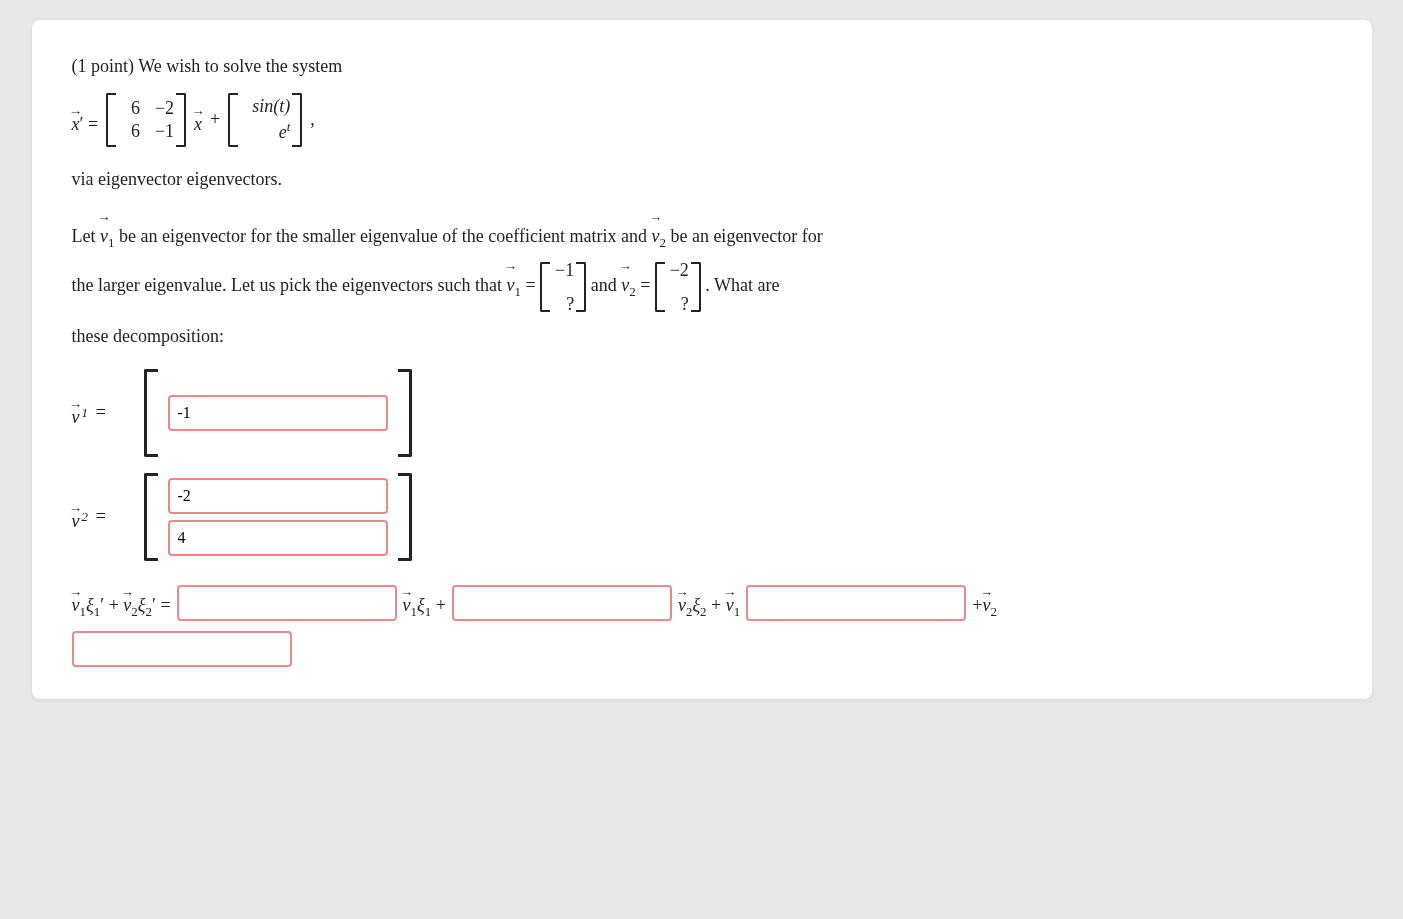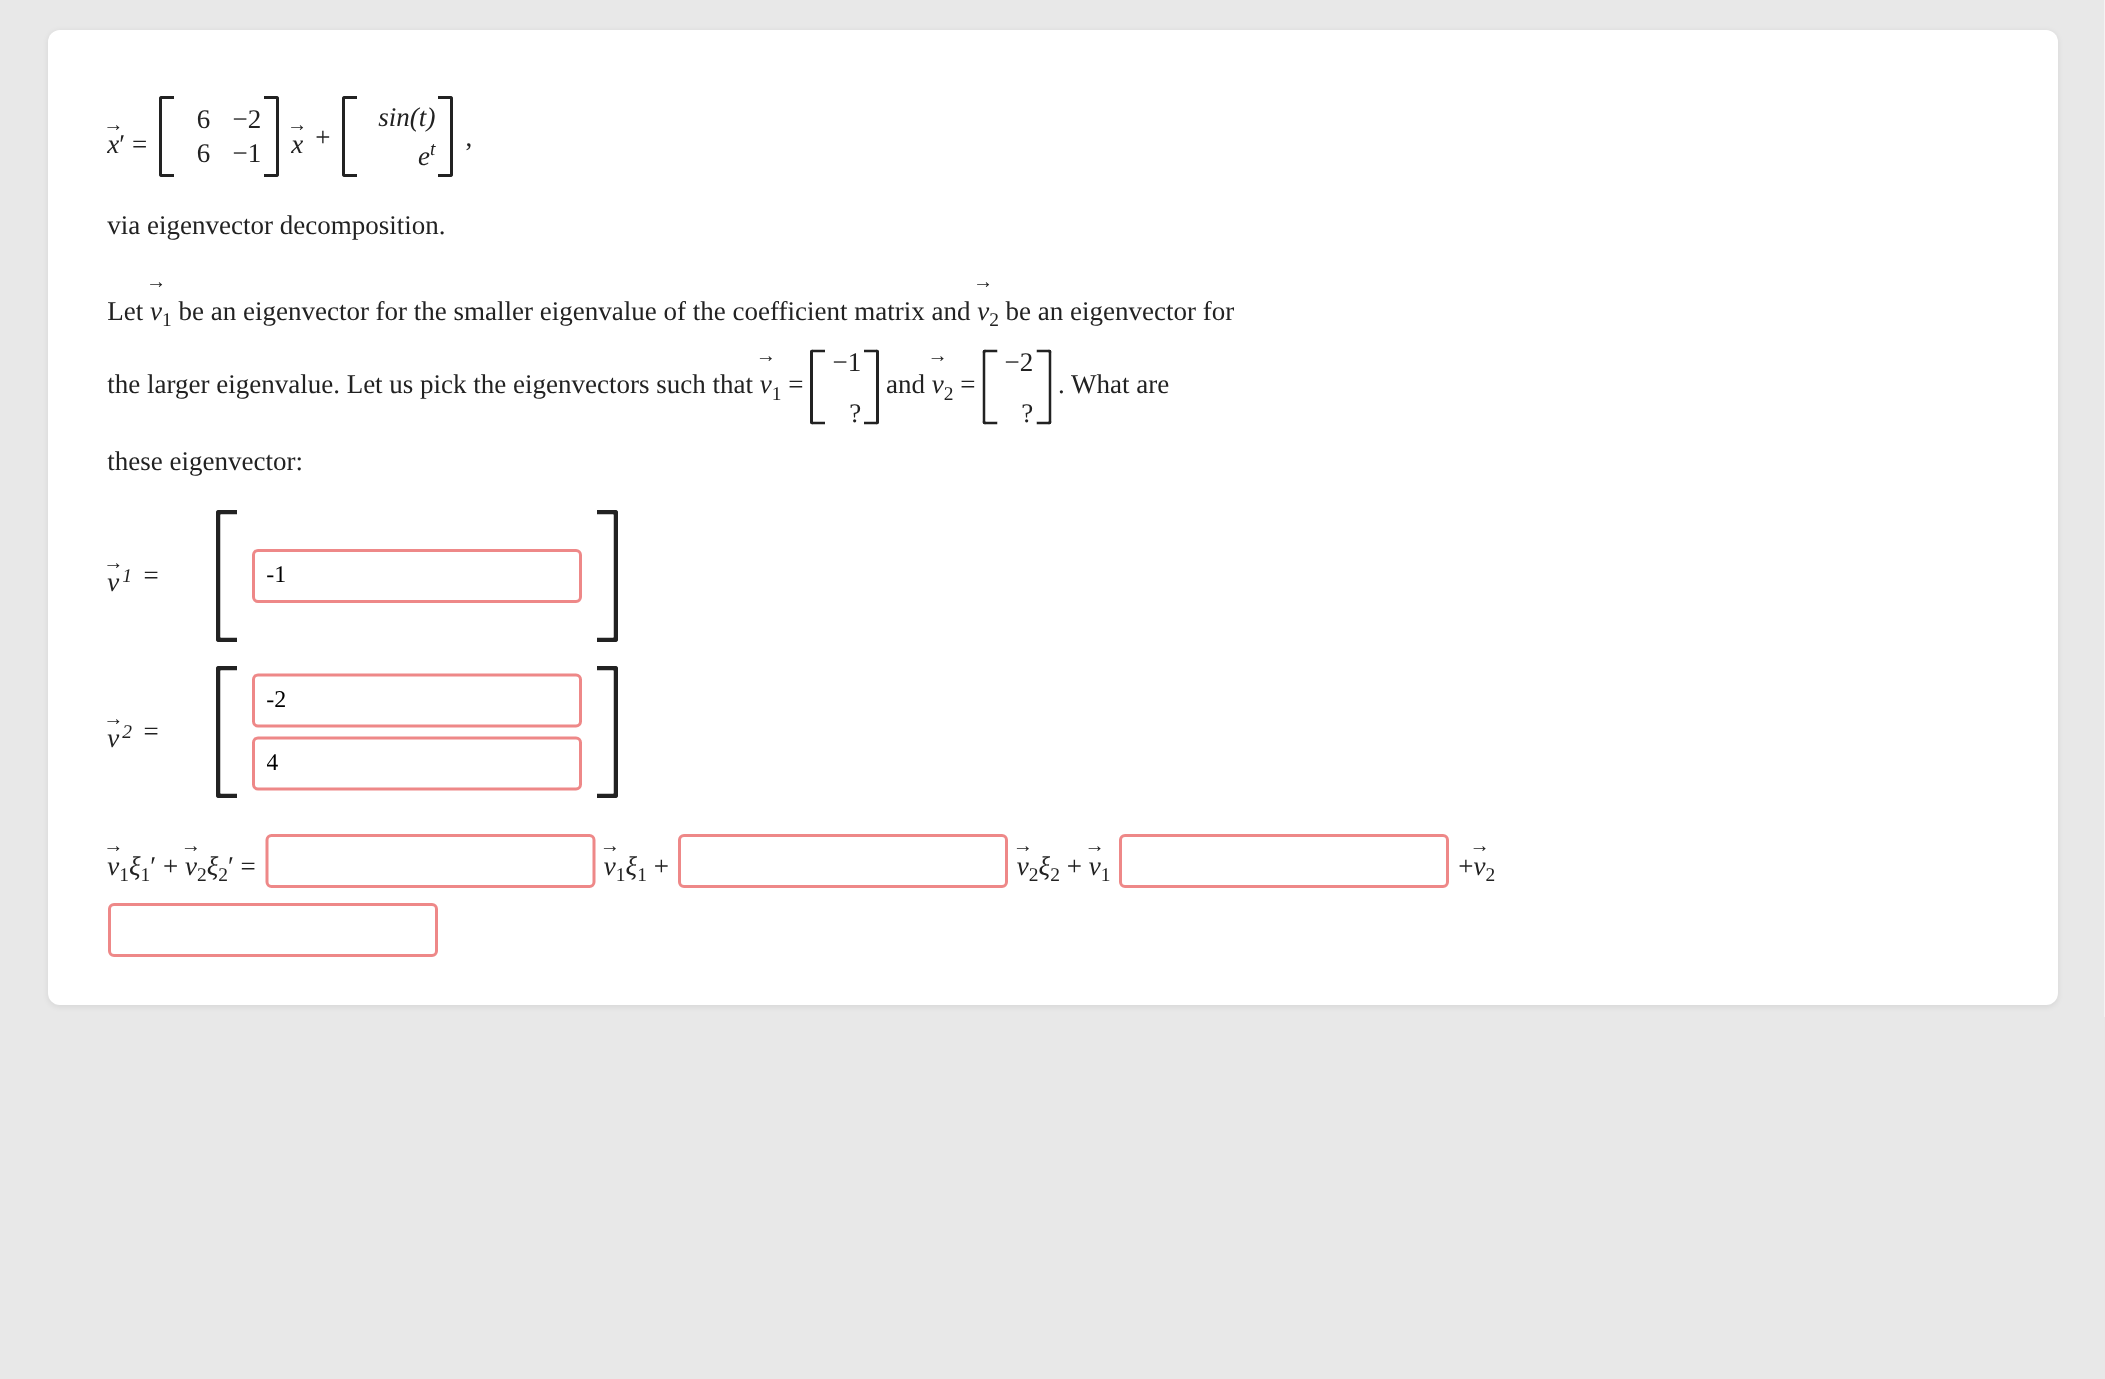--- a/index.html
+++ b/index.html
@@ -177,20 +177,23 @@
     .inline-mat-cell {
       min-width: 22px;
       text-align: right;
     }
   </style>
 </head>
 <body>
 
 <div class="card">
 
+  <div class="section text-line">
+    <span>(1 point) We wish to solve the system</span>
+  </div>
 
   <div class="system-line section">
 
     <span>
       <span class="with-arrow">
         <span class="arrow-char">→</span><i>x</i>
       </span><span>′ =</span>
     </span>
 
     <span class="inline-mat">
@@ -226,21 +229,21 @@
           <span class="inline-mat-cell" style="min-width:50px; font-style:italic;"><i>e</i><sup><i>t</i></sup></span>
         </span>
       </span>
       <span class="small-bracket-r" style="min-height:54px;"></span>
     </span>
 
     <span>,</span>
   </div>
 
   <div class="text-line">
-    <span>via eigenvector decomposition.</span>
+    <span>via eigenvector eigenvectors.</span>
   </div>
 
   <div class="text-line section" style="margin-top:16px; line-height:1.8;">
     <span>
       Let <span class="with-arrow" style="padding-top:10px;"><span class="arrow-char">→</span><i>v</i></span><sub>1</sub>
       be an eigenvector for the smaller eigenvalue of the coefficient matrix and
       <span class="with-arrow" style="padding-top:10px;"><span class="arrow-char">→</span><i>v</i></span><sub>2</sub>
       be an eigenvector for
     </span>
     <br>
@@ -274,21 +277,21 @@
           <span class="inline-mat-row">
             <span class="inline-mat-cell">?</span>
           </span>
         </span>
         <span class="small-bracket-r" style="min-height:50px;"></span>
       </span>
 
       <span>. What are</span>
     </span>
     <br>
-    <span>these eigenvector:</span>
+    <span>these decomposition:</span>
   </div>
 
   <div class="eigenvec-section">
 
     <div class="eigenvec-row">
       <span class="vec-label">
         <span class="with-arrow" style="padding-top:10px;"><span class="arrow-char">→</span><i>v</i></span><sub>1</sub>&nbsp;=
       </span>
 
       <span class="col-vec-inputs">

